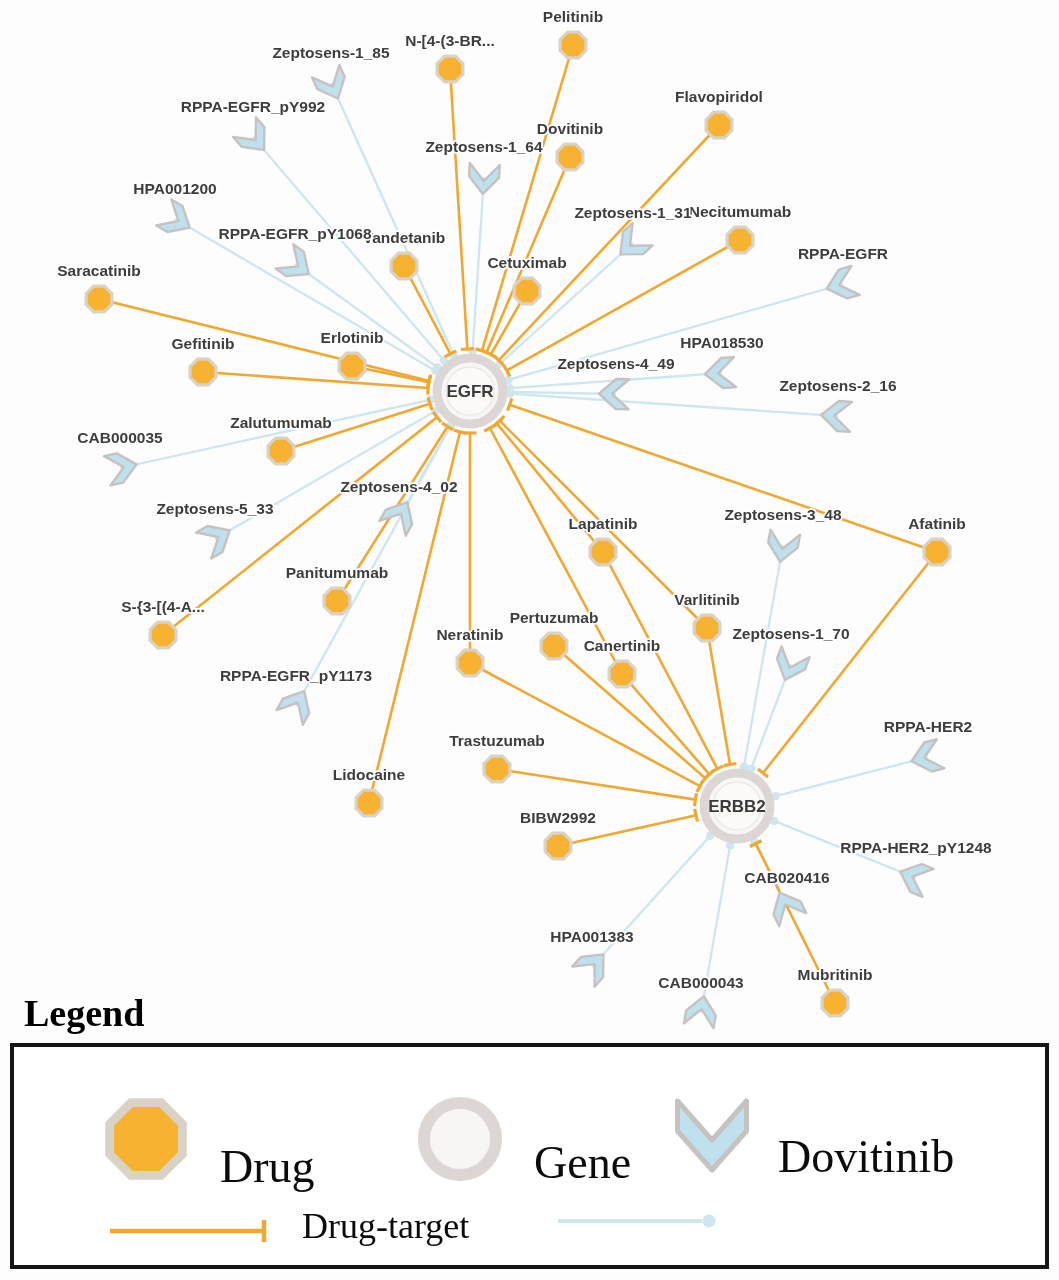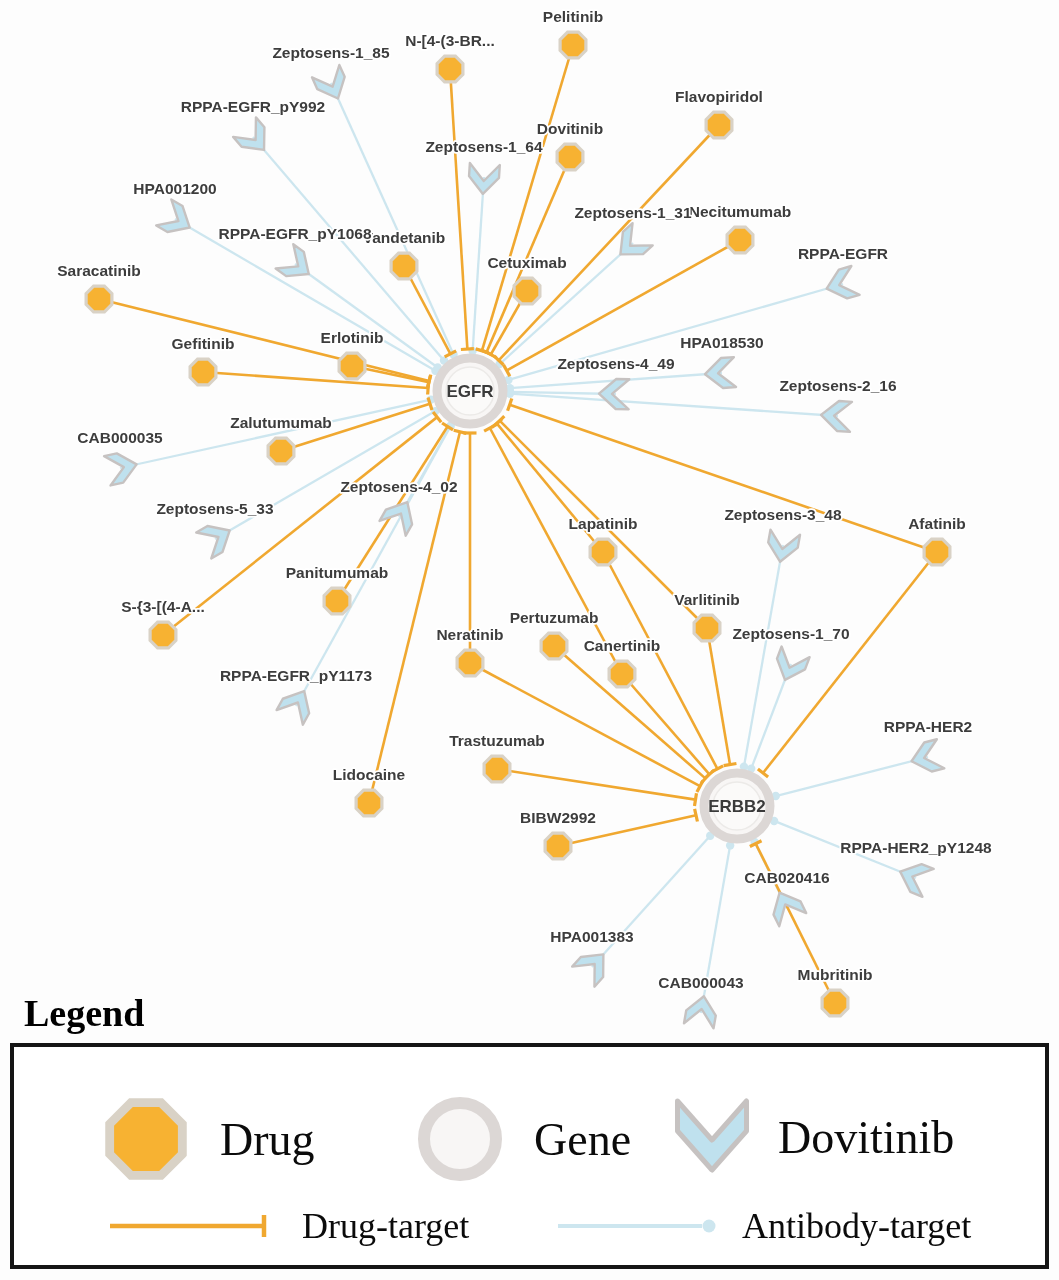--- a/index.html
+++ b/index.html
@@ -17,21 +17,21 @@
   html,body{margin:0;padding:0;}
   body{background:#fff;font-family:"Liberation Sans",sans-serif;}
   .canvas{position:relative;width:1059px;height:1280px;background:var(--bg);overflow:hidden;}
   #graph{position:absolute;left:0;top:0;}
   .nlabel{font:700 15.5px "Liberation Sans",sans-serif;fill:var(--label);
           stroke:#ffffff;stroke-width:3.5px;paint-order:stroke;stroke-linejoin:round;}
   .glabel{font:700 17px "Liberation Sans",sans-serif;fill:#3a3a3a;}
   .legend-title{position:absolute;left:12px;top:991px;font:700 38px "Liberation Serif",serif;color:#000;margin-left:12px;}
   .legend-box{position:absolute;left:10px;top:1043px;width:1031px;height:218px;
               background:#fff;border:4px solid #151515;}
-  .li{position:absolute;display:flex;align-items:center;gap:20px;}
+  .li{position:absolute;display:flex;align-items:flex-end;gap:20px;}
   .li span{color:#0b0b0b;white-space:nowrap;}
   .big-label{font:400 46px "Liberation Serif",serif;}
   .small-label{font:400 36px "Liberation Serif",serif;}
   .li-drug{left:78px;top:38px;}
   .li-gene{left:396px;top:42px;gap:24px;}
   .li-ab{left:652px;top:44px;}
   .li-dedge{left:92px;top:158px;gap:16px;}
   .li-aedge{left:540px;top:158px;}
   .sym-oct{fill:var(--drug-fill);stroke:var(--node-stroke);stroke-width:9;}
   .sym-gene{fill:var(--gene-fill);stroke:var(--gene-ring);stroke-width:12;}
@@ -467,17 +467,16 @@
         <line class="sym-dline" x1="158" y1="5" x2="158" y2="27"></line>
       </svg>
       <span class="small-label">Drug-target</span>
     </div>
 
     <div class="li li-aedge">
       <svg width="168" height="32" viewBox="0 0 168 32">
         <line class="sym-aline" x1="4" y1="16" x2="148" y2="16"></line>
         <circle class="sym-adot" cx="155" cy="16" r="6.5"></circle>
       </svg>
-      <span class="small-label">Antibody-target</span>
     </div>
 
   </div>
 </div>
 
 </body></html>

